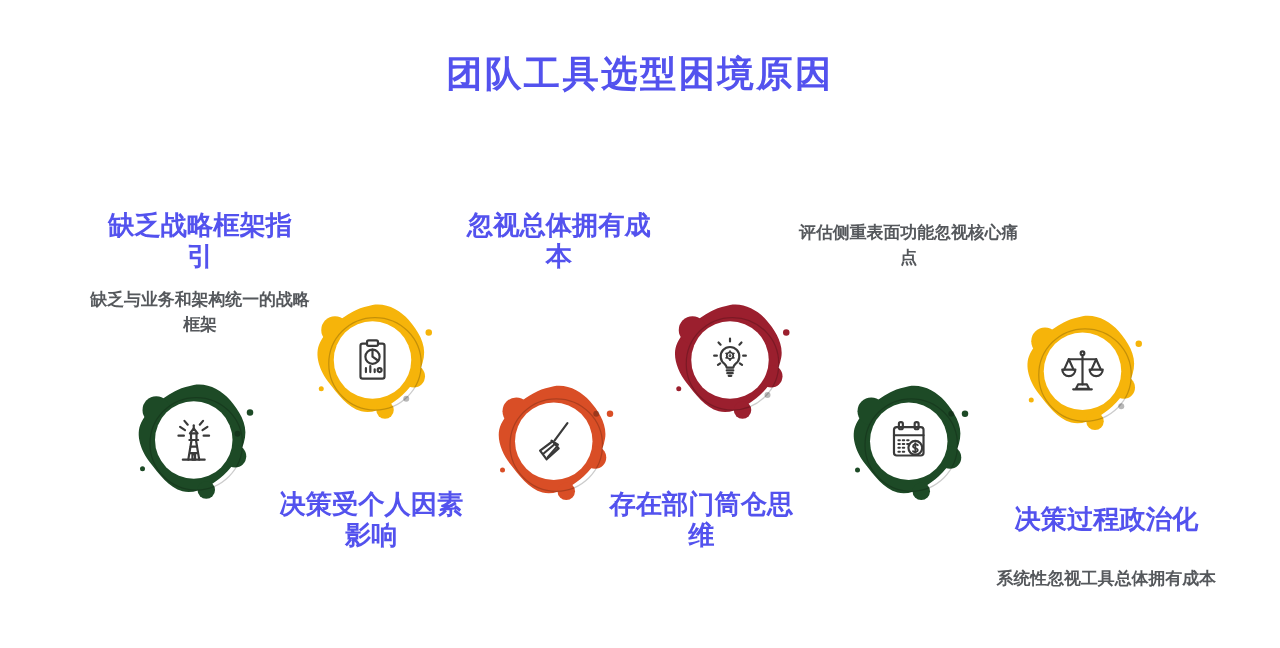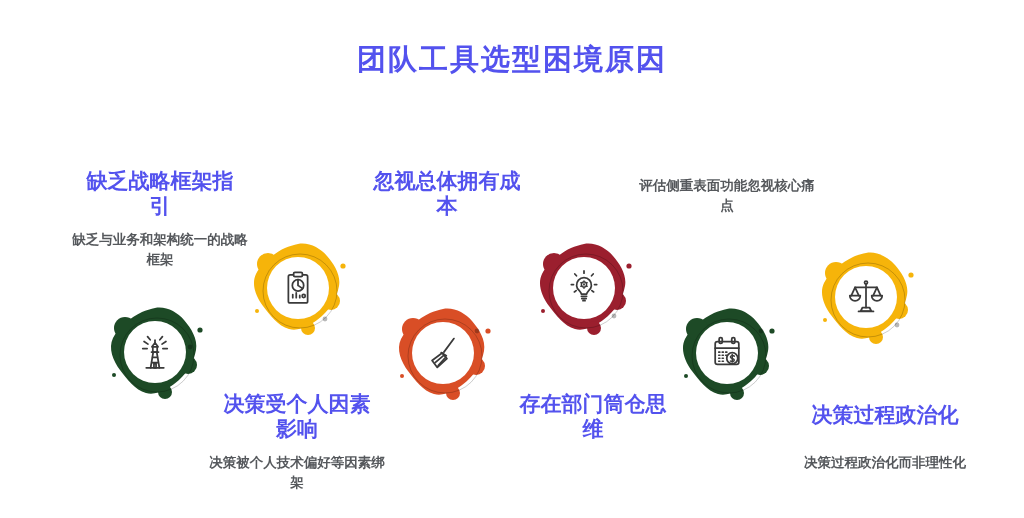--- a/index.html
+++ b/index.html
@@ -23,21 +23,21 @@
   .tb-3 .item-title{max-width:185px;}
   .item-desc{
     color:var(--desc,#55585c);font-size:13.5px;font-weight:600;line-height:1.45;margin-top:10px;
   }
   
   .tb-1{left:67px;top:166px;}
   .tb-2{left:354px;top:166px;}
   .tb-3{left:634px;top:166px;}
   
   .tb-4{left:204px;top:389px;}
-  .tb-5{left:500px;top:389px;}
+  .tb-5{left:468px;top:389px;}
   .tb-6{left:792px;top:389px;font-family:Liberation Serif, serif;}
   
   .blob{position:absolute;width:100px;height:100px;}
   .pos-1{left:105px;top:302px;}
   .pos-2{left:248px;top:238px;}
   .pos-3{left:393px;top:303px;}
   .pos-4{left:534px;top:238px;}
   .pos-5{left:677px;top:303px;}
   .pos-6{left:816px;top:247px;}
 </style>
@@ -53,28 +53,27 @@
     <div class="item-desc">缺乏与业务和架构统一的战略框架</div>
   </div>
   <div class="text-block tb-2">
     <div class="item-title">忽视总体拥有成本</div>
   </div>
   <div class="text-block tb-3">
     <div class="item-desc">评估侧重表面功能忽视核心痛点</div>
   </div>
   <div class="text-block tb-4">
     <div class="item-title">决策受个人因素影响</div>
-    <div class="item-desc">决策被个人技术偏好等因素绑架</div>
   </div>
   <div class="text-block tb-5">
     <div class="item-title">存在部门筒仓思维</div>
   </div>
   <div class="text-block tb-6">
     <div class="item-title">决策过程政治化</div>
-    <div class="item-desc">决策过程政治化而非理性化</div>
+    <div class="item-desc">系统性忽视工具总体拥有成本</div>
   </div>
 
   <div class="blob pos-1">
     <svg viewBox="0 0 100 100" width="100" height="100">
       <g fill="#1d4a26">
         <path d="M50 6 C61 4 72 10 79 18 C86 26 93 37 91 48 C89 59 83 70 74 78 C65 86 52 94 41 91 C30 88 22 77 15 68 C8 59 3 46 8 36 C13 26 26 15 37 10 C41 8 46 7 50 6 Z"></path>
         <circle cx="20" cy="26" r="11"></circle>
           <circle cx="83" cy="63" r="9"></circle>
           <circle cx="60" cy="90" r="7"></circle>
         <circle cx="95" cy="28" r="2.6"></circle>

